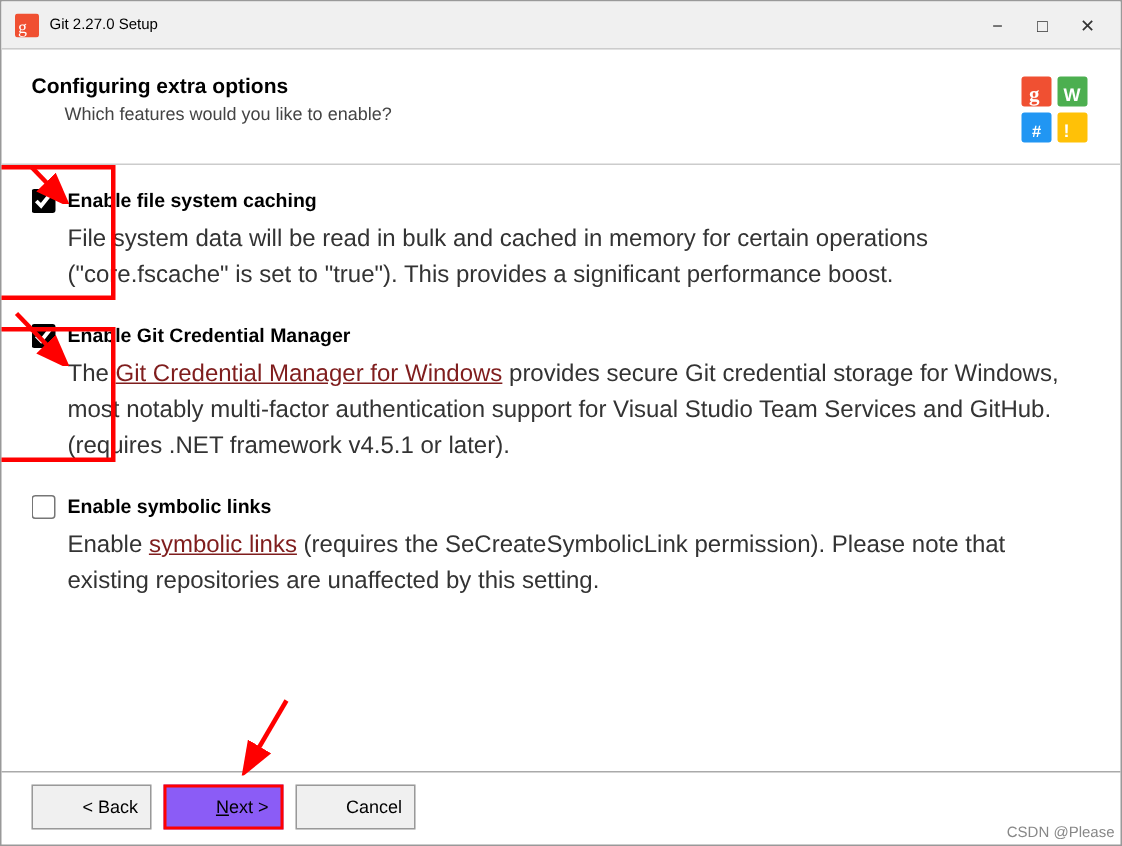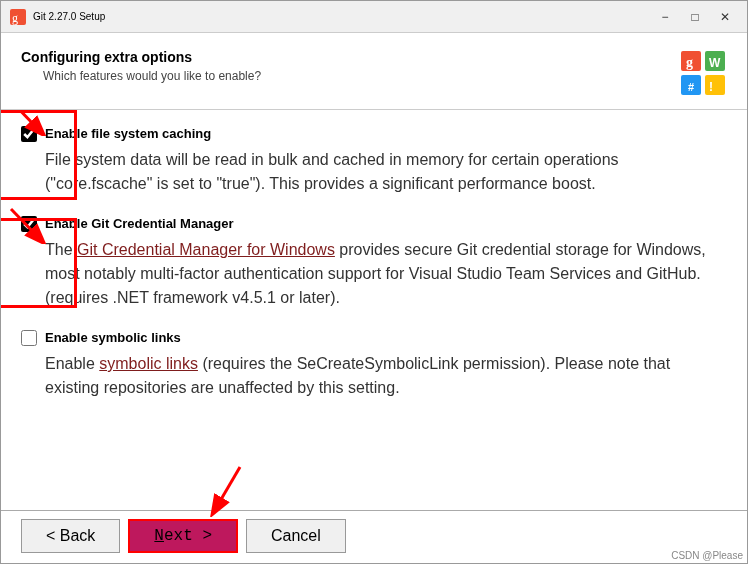--- a/index.html
+++ b/index.html
@@ -146,32 +146,31 @@
       color: #0066cc;
       text-decoration: none;
       flex: 1;
     }
     .footer-buttons {
       display: flex;
       gap: 8px;
       position: relative;
     }
     .btn {
-      padding: 6px 24px;
-      font-size: 16px;
+      padding: 6px 8px;
+      font-size: 12px;
       border: 1px solid #999;
       background: #f0f0f0;
       cursor: pointer;
       min-width: 80px;
-      text-align: left;
+      text-align: right;
     }
     .btn.primary {
       border: 2px solid red;
-      background: #be185d;
-      font-family: Liberation Mono, monospace;
+      background: #8b5cf6;
     }
     .btn u { text-decoration: underline; }
     .btn-next-wrapper {
       position: relative;
     }
 
     .watermark {
       position: absolute;
       bottom: 2px;
       right: 4px;

